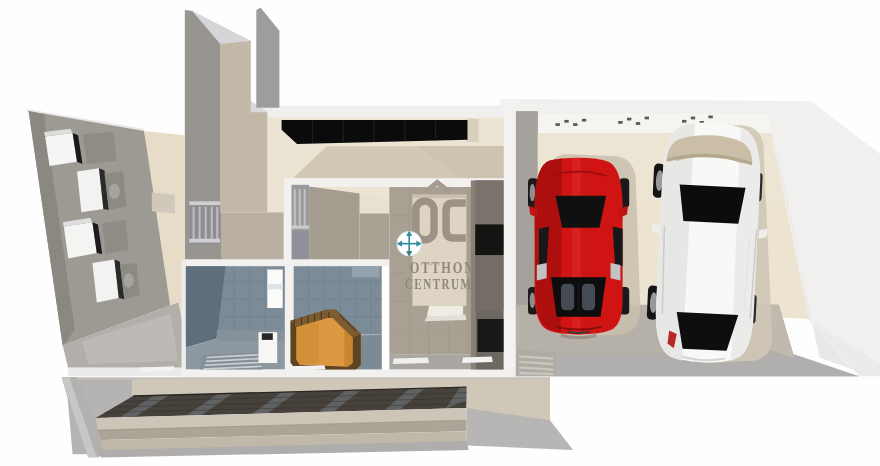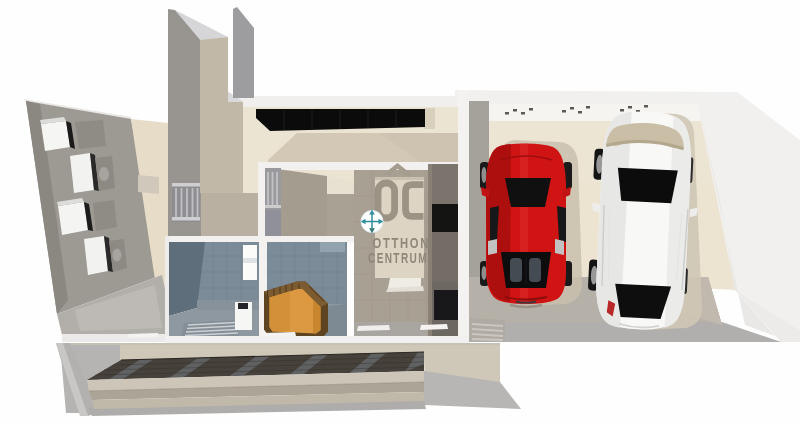--- a/index.html
+++ b/index.html
@@ -1,17 +1,17 @@
 <!DOCTYPE html>
 <html><head>
 <meta charset="utf-8">
 <style>
   html,body{margin:0;padding:0;background:#ffffff;}
   #stage{position:relative;width:800px;height:424px;overflow:hidden;background:#ffffff;
-         font-family:Liberation Sans, sans-serif;}
+         font-family:Liberation Serif, serif;}
   svg{position:absolute;left:0;top:0;}
 </style>
 </head>
 <body>
 <div id="stage">
 <svg width="800" height="424" viewBox="0 0 800 424">
 
   <rect x="0" y="0" width="800" height="424" fill="#fefefe"></rect>
 
   <polygon points="228,96 459,96 459,109 243,109 228,96" fill="#f0efed"></polygon>

